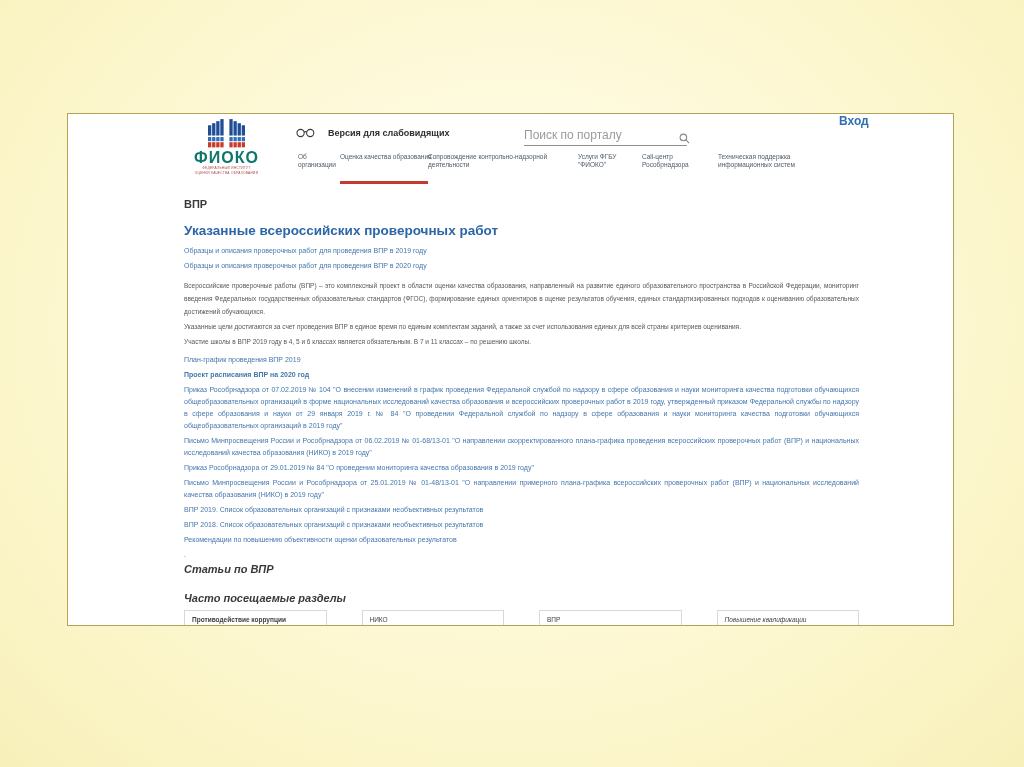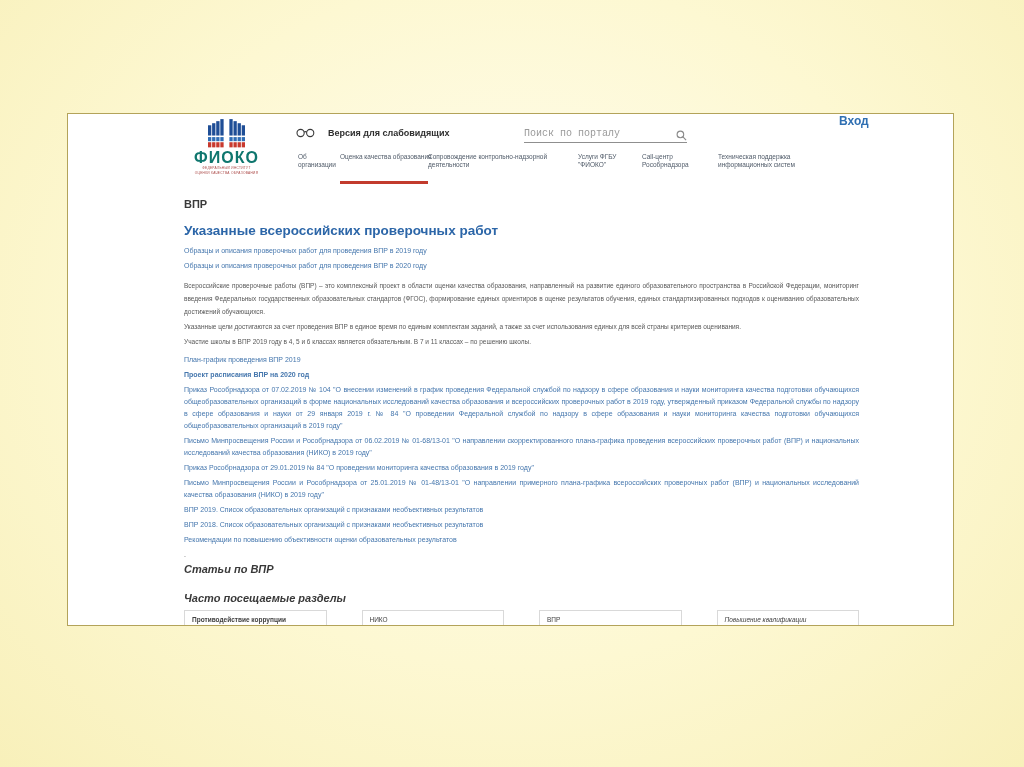--- a/index.html
+++ b/index.html
@@ -17,22 +17,22 @@
   
   .hdr{position:relative;height:84px;}
   .logo{position:absolute;left:121px;top:5px;width:75px;text-align:center;cursor:pointer;}
   .logo-book{display:block;margin:0 auto;}
   .logo-name{font-size:16px;font-weight:800;letter-spacing:1px;color:#0f766e;line-height:17px;}
   .logo-tag{font-size:3.2px;line-height:4.5px;color:#a94442;letter-spacing:.3px;}
   .acc{position:absolute;left:228px;top:14px;display:flex;align-items:center;gap:13px;}
   .acc-label{font-size:9px;font-weight:700;color:#2e2e2e;white-space:nowrap;}
   .search{position:absolute;left:456px;top:12px;width:163px;border-bottom:1px solid #8f8f8f;display:flex;align-items:flex-end;}
   .search input{
-    border:none;outline:none;flex:1;font-size:10px;color:#444;padding:2px 0 3px 0;
-    font-family:Liberation Mono, monospace;background:transparent;
+    border:none;outline:none;flex:1;font-size:12px;color:#444;padding:2px 0 3px 0;
+    font-family:Liberation Sans, sans-serif;background:transparent;
   }
   .search input::placeholder{color:#9a9a9a;}
   .search .mag{flex:0 0 auto;margin-bottom:1px;cursor:pointer;}
   .login{position:absolute;left:771px;top:0;font-size:12px;font-weight:700;color:#2f6fb2;cursor:pointer;}
   .nav-item{position:absolute;top:39px;font-size:6.5px;line-height:8px;color:#4f5a68;cursor:pointer;}
   .n1{left:230px;width:48px;}
   .n2{left:272px;width:92px;}
   .n3{left:360px;width:150px;}
   .n4{left:510px;width:62px;}
   .n5{left:574px;width:78px;}

